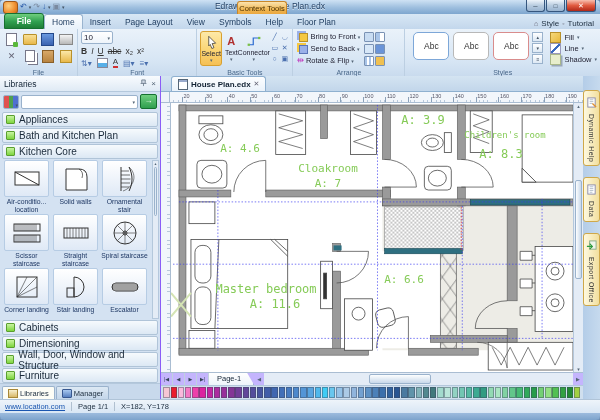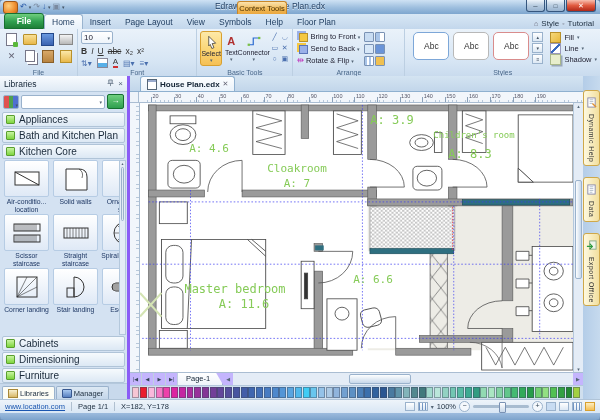--- a/index.html
+++ b/index.html
@@ -79,21 +79,21 @@
   .spin{display:flex;flex-direction:column;gap:1px;font-size:5px;color:#456;}
   .spin span{width:9px;height:8px;border:1px solid #9ab2cc;background:linear-gradient(#fff,#dce8f4);text-align:center;line-height:8px;}
   .flsrows{display:flex;flex-direction:column;gap:1px;margin-left:4px;}
   .flsrow{display:flex;align-items:center;gap:3px;height:10px;font-size:7.5px;color:#223;}
   .ic-fill{width:9px;height:9px;background:linear-gradient(135deg,#f5d87a,#e8b83a);border:1px solid #b8902a;}
   .ic-line{width:9px;height:9px;background:linear-gradient(135deg,transparent 42%,#3a6ac0 42%,#3a6ac0 58%,transparent 58%),#fff;border:1px solid #99b;}
   .ic-shadow{width:9px;height:9px;background:#e8eecc;border:1px solid #aab88a;box-shadow:1.5px 1.5px 0 #9aa8b8;}
   
   .main{position:absolute;left:0;top:76px;right:0;bottom:21px;display:flex;}
   
-  .panel{width:130px;background:#d4e2f2;border-right:3px solid #8b5cf6;display:flex;flex-direction:column;box-sizing:border-box;}
+  .panel{width:161px;background:#d4e2f2;border-right:1px solid #8b5cf6;display:flex;flex-direction:column;box-sizing:border-box;}
   .phead{height:15px;background:linear-gradient(#f8fbfe,#dfeaf5);border-bottom:1px solid #b4c8dc;display:flex;align-items:center;padding:0 4px;font-size:8.5px;color:#123;}
   .phead .sp{margin-left:auto;display:flex;gap:4px;color:#567;font-size:8px;}
   .ptool{height:17px;display:flex;align-items:center;gap:2px;padding:1px 3px;}
   .pal-ic{width:14px;height:12px;border:1px solid #9ab2cc;border-radius:2px;background:linear-gradient(90deg,#e05050 0 33%,#50a050 33% 66%,#5070d0 66%),linear-gradient(#fff,#dde);display:flex;align-items:flex-end;justify-content:flex-end;font-size:5px;color:#456;}
   .psearch{flex:1;height:12px;background:#fff;border:1px solid #9ab2cc;border-radius:2px;display:flex;align-items:center;}
   .psearch .car{margin-left:auto;font-size:5px;color:#567;padding-right:2px;}
   .go{width:15px;height:13px;background:linear-gradient(#6fcf7f,#2f9f4f);border:1px solid #157030;border-radius:2px;color:#fff;font-size:8px;text-align:center;line-height:12px;}
   .lgroup{height:13px;margin:1px 2px 0 2px;background:linear-gradient(#f6fafd,#dce8f4);border:1px solid #b0c4d8;border-radius:2px;display:flex;align-items:center;gap:4px;padding:0 3px;font-size:10px;color:#1a2a3a;}
   .cube{width:7px;height:7px;background:linear-gradient(#c8f4a0,#7ed63e);border:1px solid #5a9f2f;border-radius:1px;}
   .symwrap{position:relative;flex:1;overflow:hidden;margin:1px 1px 0 2px;}
@@ -477,20 +477,24 @@
         <div class="symscroll">▴<div class="symthumb"></div></div>
       </div>
       <div>
           <div class="lgroup">
             <span class="cube"></span>
             <span>Cabinets</span>
           </div>
           <div class="lgroup">
             <span class="cube"></span>
             <span>Dimensioning</span>
+          </div>
+          <div class="lgroup">
+            <span class="cube"></span>
+            <span>Wall, Door, Window and Structure</span>
           </div>
           <div class="lgroup">
             <span class="cube"></span>
             <span>Furniture</span>
           </div>
         </div>
       <div class="ptabs">
         <span class="ptab active">
             <span class="bico"></span>
             <span>Libraries</span>
@@ -791,30 +795,15 @@
         </div>
       </div>
   </div>
 
   <div class="statusbar">
     <span class="link">www.location.com</span>
     <span class="sep"></span>
     <span>Page 1/1</span>
     <span class="sep"></span>
     <span>X=182, Y=178</span>
-    <div class="sright">
-      <span class="sic"></span>
-      <span class="sic grid"></span>
-      <span style="font-size:6px;color:#567">▾</span>
-      <span>100%</span>
-      <span class="zbtn">−</span>
-      <span class="slider">
-          <span class="sthumb"></span>
-        </span>
-      <span class="zbtn">+</span>
-      <span class="sic" style="background:#c8dcf2"></span>
-      <span class="sic"></span>
-      <span class="sic grid"></span>
-      <span class="sic hot"></span>
-    </div>
   </div>
   <div class="bottomframe"></div>
 </div>
 
 </body></html>

